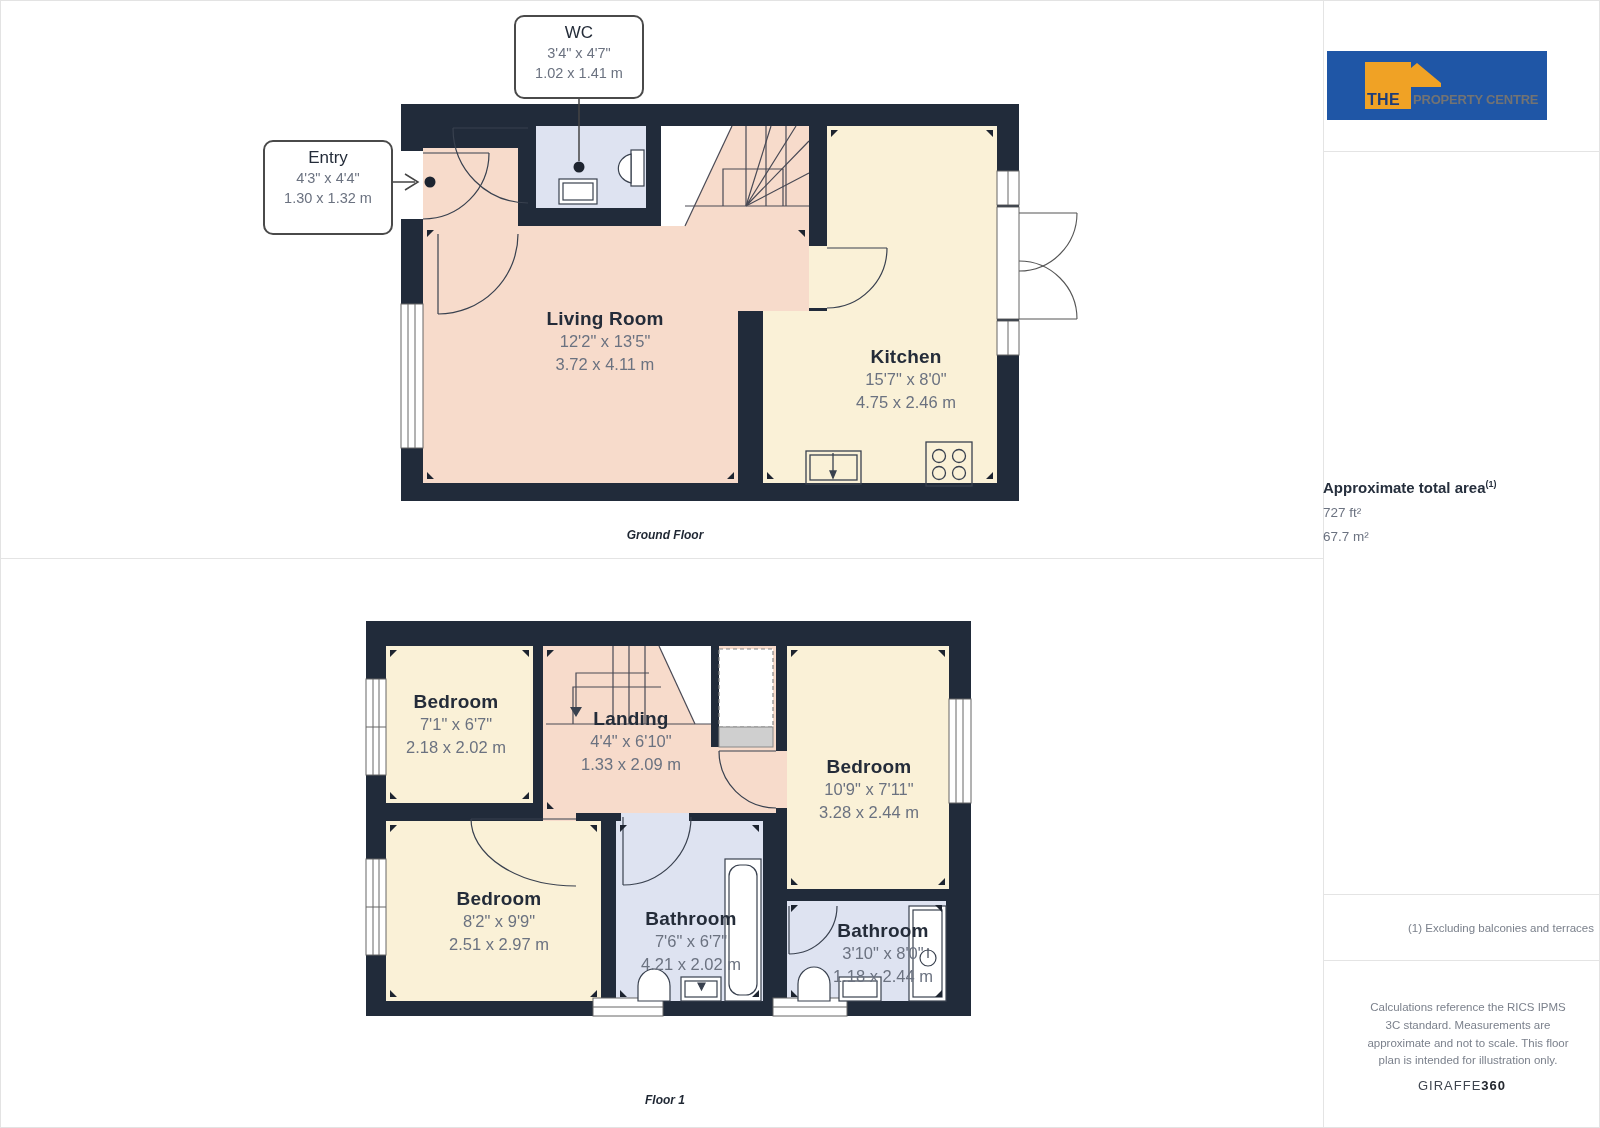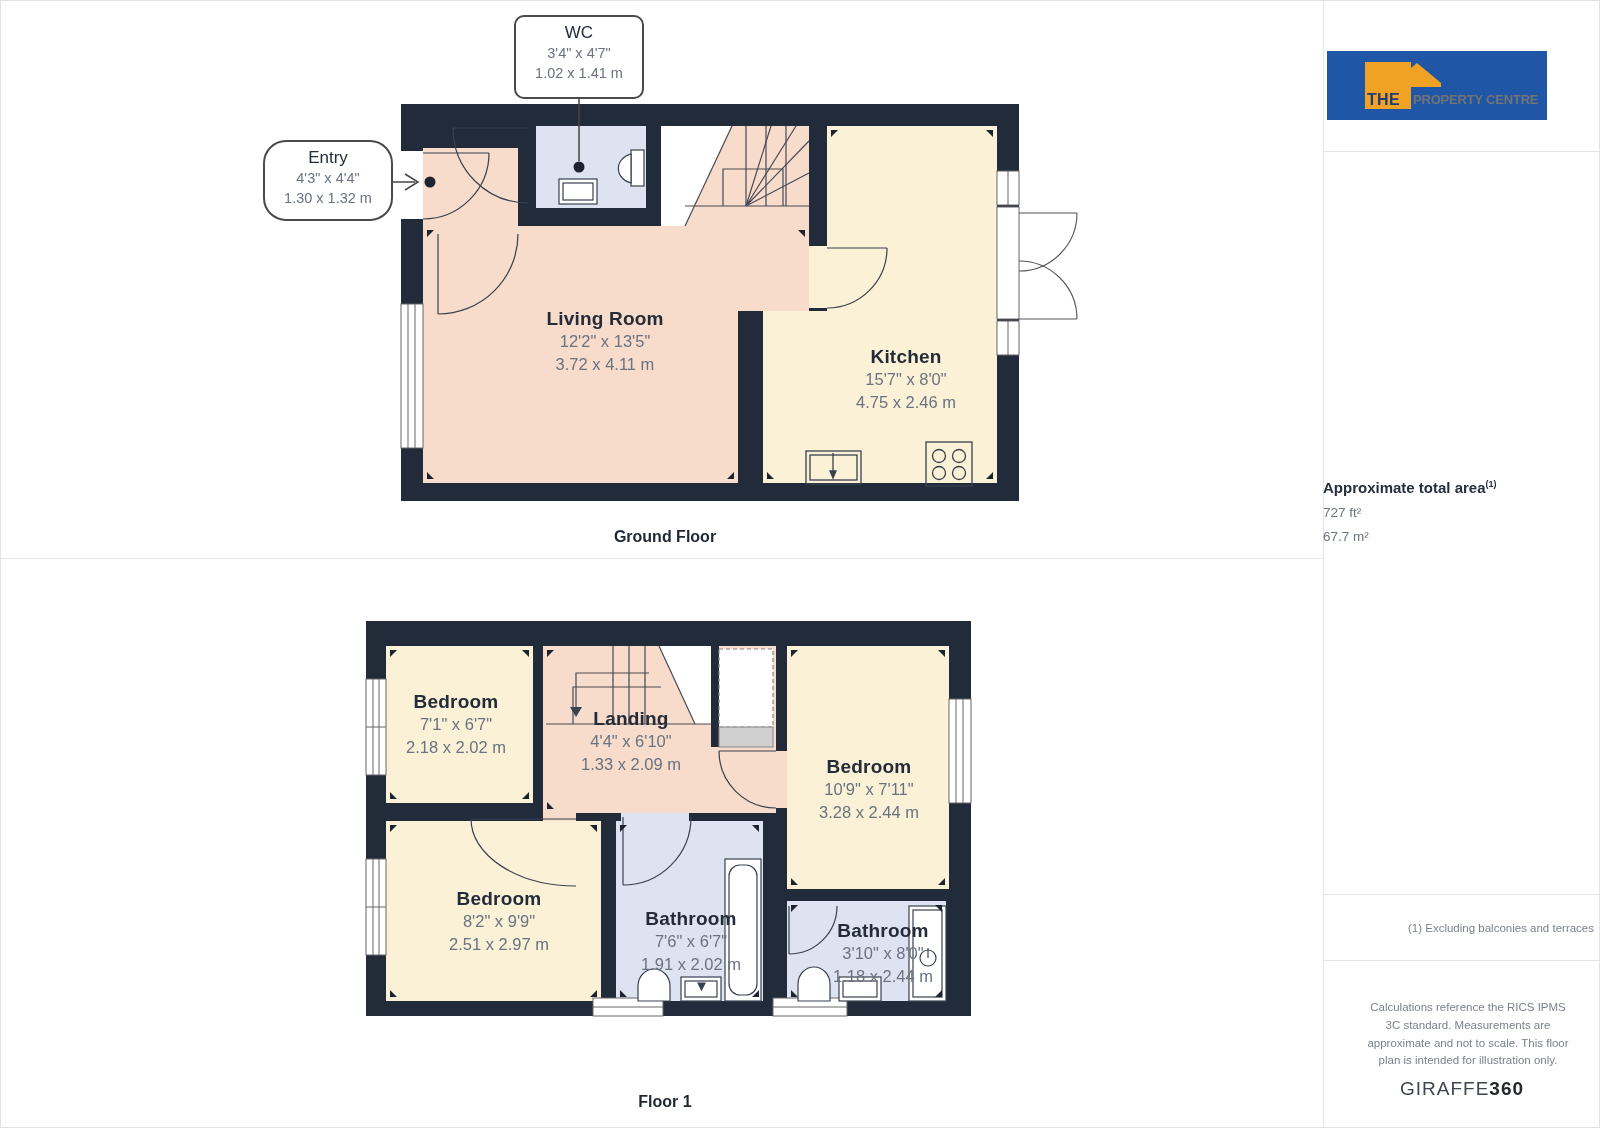--- a/index.html
+++ b/index.html
@@ -8,36 +8,36 @@
     border:1px solid #e3e3e3;}
   .plan-svg{position:absolute;left:0;top:0;z-index:1;}
   .divider{position:absolute;background:#e4e4e4;z-index:0;}
   .room-label{position:absolute;transform:translate(-50%,-50%);text-align:center;z-index:3;white-space:nowrap;}
   .room-name{font-size:19px;font-weight:bold;color:#242c39;letter-spacing:.2px;}
   .room-dims{font-size:16.5px;color:#6b7280;line-height:1.33;margin-top:1px;}
   .callout{position:absolute;background:#fff;border:2px solid #4a4a4a;border-radius:10px;
     text-align:center;z-index:3;box-sizing:border-box;padding-top:6px;}
   .callout-name{font-size:17px;font-weight:normal;color:#242c39;}
   .callout-dims{font-size:14.5px;color:#6b7280;line-height:1.4;}
-  .floor-label{position:absolute;transform:translateX(-50%);font-size:16px;font-weight:bold;
-    color:#1f2733;z-index:3;}
+  .floor-label{position:absolute;transform:translateX(-50%);font-size:12px;font-weight:bold;
+    color:#1f2733;z-index:3;font-style:italic;}
   
   .sidebar-logo{position:absolute;left:1326px;top:50px;width:220px;height:69px;z-index:3;}
   .logo-the{position:absolute;left:40px;top:40px;font-size:16px;font-weight:800;color:#1c3d7a;letter-spacing:.3px;}
   .logo-rest{position:absolute;left:86px;top:41px;font-size:13px;font-weight:700;color:#737373;letter-spacing:-0.2px;white-space:nowrap;}
   .area-block{position:absolute;left:1322px;top:478px;width:278px;z-index:3;}
   .area-title{font-size:15px;font-weight:bold;color:#262f3d;}
   .area-title sup{font-size:9px;}
   .area-value{font-size:13.5px;color:#6b7280;margin-top:9px;}
   .footnote{position:absolute;left:1361px;top:921px;width:278px;text-align:center;
     font-size:11.5px;color:#7b818c;z-index:3;}
   .disclaimer{position:absolute;left:1356px;top:998px;width:210px;text-align:center;
     font-size:11.5px;line-height:1.55;color:#7b818c;z-index:3;margin-left:6px;}
   .credit{position:absolute;left:1322px;top:1077px;width:278px;text-align:center;
-    font-size:19px;color:#3f454f;letter-spacing:1px;z-index:3;}
+    font-size:13px;color:#3f454f;letter-spacing:1px;z-index:3;}
   .credit .suffix{font-weight:bold;color:#23272e;}
 </style>
 </head>
 <body>
 
 <div class="canvas">
 
   <div class="divider" style="left:0;top:557px;width:1322px;height:1px;"></div>
   <div class="divider" style="left:1322px;top:0;width:1px;height:1128px;"></div>
   <div class="divider" style="left:1322px;top:150px;width:278px;height:1px;"></div>
@@ -228,21 +228,21 @@
         M790,904 h7 l-7,7 z  M941,904 l-7,0 l7,7 z  M790,996 h7 l-7,-7 z  M941,996 l-7,0 l7,-7 z
         M546,649 h7 l-7,7 z  M546,808 h7 l-7,-7 z"></path>
     </g>
   </svg>
 
   <div class="callout" style="left:513px;top:14px;width:130px;height:84px;">
     <div class="callout-name">WC</div>
     <div class="callout-dims">3'4" x 4'7"</div>
     <div class="callout-dims">1.02 x 1.41 m</div>
   </div>
-  <div class="callout" style="left:262px;top:139px;width:130px;height:81px;border-radius:23px;">
+  <div class="callout" style="left:262px;top:139px;width:130px;height:95px;">
     <div class="callout-name">Entry</div>
     <div class="callout-dims">4'3" x 4'4"</div>
     <div class="callout-dims">1.30 x 1.32 m</div>
   </div>
 
   <div class="room-label" style="left:604px;top:341px;">
     <div class="room-name">Living Room</div>
     <div class="room-dims">12'2" x 13'5"</div>
     <div class="room-dims">3.72 x 4.11 m</div>
   </div>
@@ -267,21 +267,21 @@
     <div class="room-dims">3.28 x 2.44 m</div>
   </div>
   <div class="room-label" style="left:498px;top:921px;">
     <div class="room-name">Bedroom</div>
     <div class="room-dims">8'2" x 9'9"</div>
     <div class="room-dims">2.51 x 2.97 m</div>
   </div>
   <div class="room-label" style="left:690px;top:941px;">
     <div class="room-name">Bathroom</div>
     <div class="room-dims">7'6" x 6'7"</div>
-    <div class="room-dims">1.91 x 2.02 m</div>
+    <div class="room-dims">4.21 x 2.02 m</div>
   </div>
   <div class="room-label" style="left:882px;top:953px;">
     <div class="room-name">Bathroom</div>
     <div class="room-dims">3'10" x 8'0"</div>
     <div class="room-dims">1.18 x 2.44 m</div>
   </div>
 
   <div class="floor-label" style="left:664px;top:527px;">Ground Floor</div>
   <div class="floor-label" style="left:664px;top:1092px;">Floor 1</div>
 

